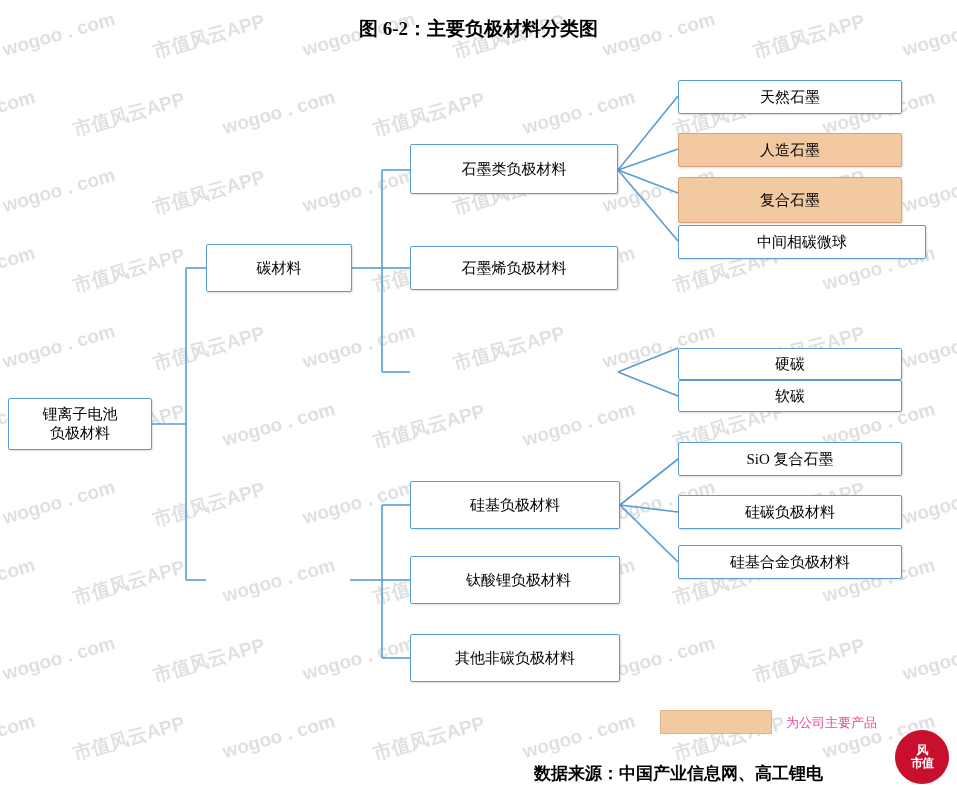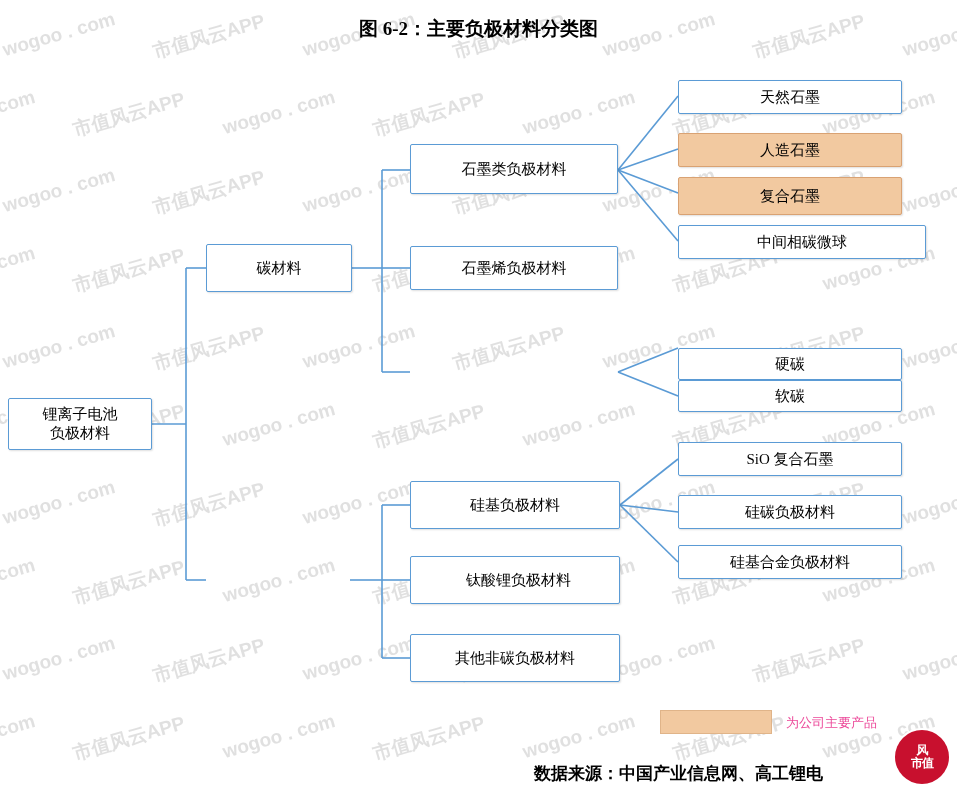--- a/index.html
+++ b/index.html
@@ -286,21 +286,21 @@
   <div class="node" style="left:410px; top:634px; width:210px; height:48px;">
     <span class="label">其他非碳负极材料</span>
   </div>
 
   <div class="node" style="left:678px; top:80px; width:224px; height:34px;">
     <span class="label">天然石墨</span>
   </div>
   <div class="node highlight" style="left:678px; top:133px; width:224px; height:34px;">
     <span class="label">人造石墨</span>
   </div>
-  <div class="node highlight" style="left:678px; top:177px; width:224px; height:38px;">
+  <div class="node highlight" style="left:678px; top:177px; width:224px; height:46px;">
     <span class="label">复合石墨</span>
   </div>
   <div class="node" style="left:678px; top:225px; width:248px; height:34px;justify-content:center;">
     <span class="label">中间相碳微球</span>
   </div>
 
   <div class="node" style="left:678px; top:348px; width:224px; height:32px;">
     <span class="label">硬碳</span>
   </div>
   <div class="node" style="left:678px; top:380px; width:224px; height:32px;">

